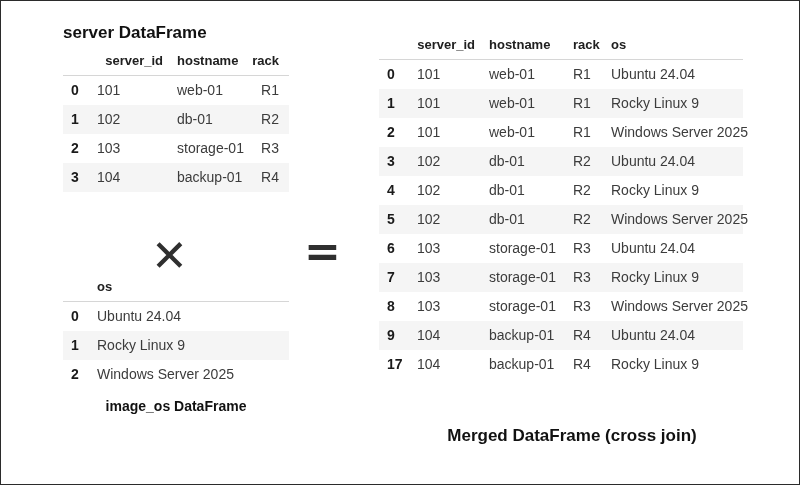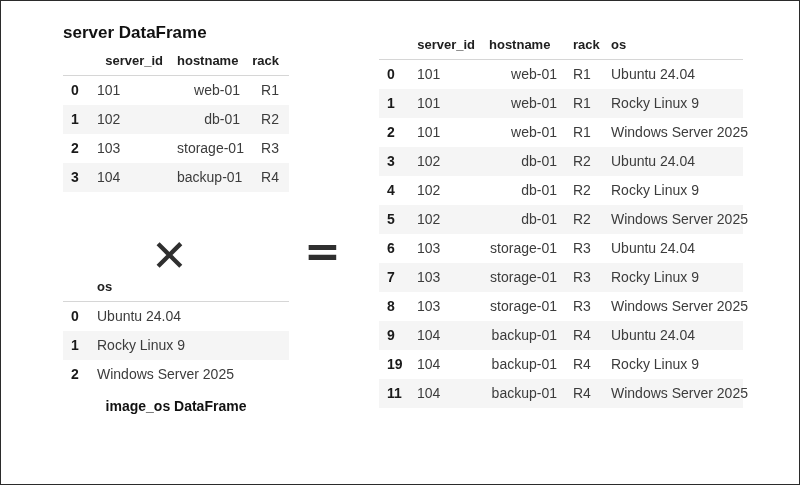--- a/index.html
+++ b/index.html
@@ -88,21 +88,21 @@
   }
   .df tbody tr { height: 29px; }
   .df tbody tr.stripe { background: #f5f5f5; }
   .df .idx {
     font-weight: bold;
     color: #1a1a1a;
     text-align: left;
     padding-left: 8px;
   }
   .df .num  { padding-right: 14px; }
-  .df .txt  { text-align: right; padding-right: 12px; }
+  .df .txt  { text-align: left; padding-right: 12px; }
   .df .rackc{ text-align: right; padding-right: 10px; }
   .df .osc  { text-align: left; padding-right: 10px; }
 
   .df th.idx   { text-align: left; padding-left: 8px; }
   .df th.num   { text-align: right; padding-right: 14px; }
   .df th.txt   { text-align: left; padding-right: 12px; }
   .df th.rackc { text-align: right; padding-right: 10px; margin-top: 32px; }
   .df th.osc   { text-align: left; padding-right: 10px; }
 
   
@@ -292,30 +292,24 @@
         <td class="osc">Windows Server 2025</td>
       </tr>
       <tr class="stripe">
         <td class="idx">9</td>
         <td class="num">104</td>
         <td class="txt">backup-01</td>
         <td class="rackc">R4</td>
         <td class="osc">Ubuntu 24.04</td>
       </tr>
       <tr>
-        <td class="idx">19</td>
+        <td class="idx">17</td>
         <td class="num">104</td>
         <td class="txt">backup-01</td>
         <td class="rackc">R4</td>
         <td class="osc">Rocky Linux 9</td>
       </tr>
-      <tr class="stripe">
-        <td class="idx">11</td>
-        <td class="num">104</td>
-        <td class="txt">backup-01</td>
-        <td class="rackc">R4</td>
-        <td class="osc">Windows Server 2025</td>
-      </tr>
     </tbody>
   </table>
 
+  <div class="caption" id="title-merged">Merged DataFrame (cross join)</div>
 
 </div>
 
 </body></html>

